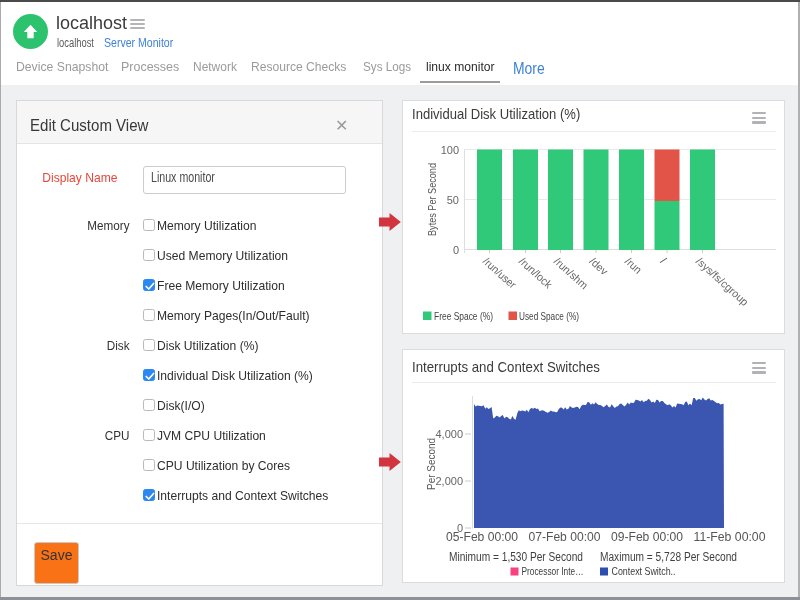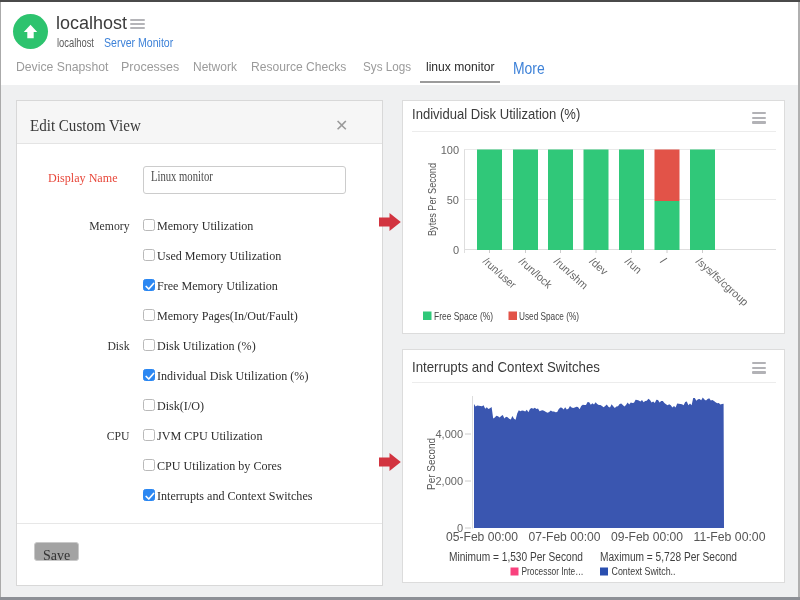--- a/index.html
+++ b/index.html
@@ -16,34 +16,34 @@
   #gcirc { left:12.5px; top:14px; width:35px; height:35px; border-radius:50%; background:#2dc36e; }
   #bigname { left:56px; top:13px; font-size:18px; color:#3c3c3c; }
   .hicon { background:#b4b4b8; height:2.1px; border-radius:1px; }
   #crumb1 { left:56.5px; top:36px; font-size:12px; color:#5a5a5a; transform:scaleX(0.78); transform-origin:left top; }
   #crumb2 { left:104px; top:36px; font-size:12px; color:#3e82d8; transform:scaleX(0.88); transform-origin:left top; }
   .tab { top:59px; font-size:13px; color:#9b9b9b; white-space:nowrap; transform-origin:left top; }
   .tabact { color:#2b2b2b; }
   #tabline { left:420px; top:81px; width:79.5px; height:2.4px; background:#9b9b9b; }
   #more { left:513.3px; top:60px; font-size:16px; color:#3e82d8; transform:scaleX(0.87); transform-origin:left top; }
   
-  #panel { left:16px; top:100px; width:367px; height:486px; background:#fff; border:1px solid #d8d8d8;font-family:Liberation Serif, serif; }
+  #panel { left:16px; top:100px; width:367px; height:486px; background:#fff; border:1px solid #d8d8d8; }
   #phead { left:0; top:0; width:365px; height:42.5px; background:#f6f6f6; border-bottom:1px solid #e4e4e4; }
   #ptitle { left:13px; top:15.5px; font-size:16px; color:#383838; transform:scaleX(0.94); transform-origin:left top; }
   #pclose { left:318px; top:15px; font-size:16px; color:#9a9a9a; }
   #dnlabel { left:0px; top:69px; width:100.5px; text-align:right; font-size:13px; color:#e8473a; transform:scaleX(0.93); transform-origin:right top; }
   #dninput { left:125.5px; top:65px; width:203px; height:28px; border:1px solid #ccc; border-radius:3px; background:#fff; }
   #dninput span { position:absolute; left:7px; top:2px; font-size:14px; color:#4a4a4a; transform:scaleX(0.76); transform-origin:left top; white-space:nowrap; }
   .grplab { width:112.5px; text-align:right; font-size:13px; color:#333; position:absolute; transform:scaleX(0.90); transform-origin:right top; }
   .cb { position:absolute; left:126px; width:12px; height:12px; border:1px solid #b9b9b9; border-radius:2.5px; background:#fff; }
   .cbc { border:1px solid #2b87f2; background:#2b87f2; }
   .cbc svg { position:absolute; left:1px; top:1.5px; }
   .cbl { position:absolute; left:140px; font-size:13px; color:#2e2e2e; white-space:nowrap; transform:scaleX(0.93); transform-origin:left top; }
   #psep { left:0; top:422px; width:365px; height:1px; background:#e7e7e7; }
-  #savebtn { left:17px; top:441px; width:45px; height:19px; background:#a3a3a3; border:1px solid #c9c9c9;
+  #savebtn { left:17px; top:441px; width:45px; height:42px; background:#f97316; border:1px solid #c9c9c9;
              border-radius:3px; font-size:14px; color:#333; text-align:center; line-height:25px; }
   
   .card { background:#fff; border:1px solid #dcdcdc; }
   #card1 { left:401.5px; top:100px; width:383px; height:234px; }
   #card2 { left:401.5px; top:349px; width:383px; height:234px; }
   .ctitle { position:absolute; left:9px; font-size:15px; color:#3b3b3b; white-space:nowrap; transform-origin:left top; }
   .csep { position:absolute; left:9px; height:1px; background:#ececec; }
   .cmenu div { background:#b2b2b6; height:2.3px; width:14px; border-radius:1px; margin-bottom:2.4px; }
 </style>
 </head>

